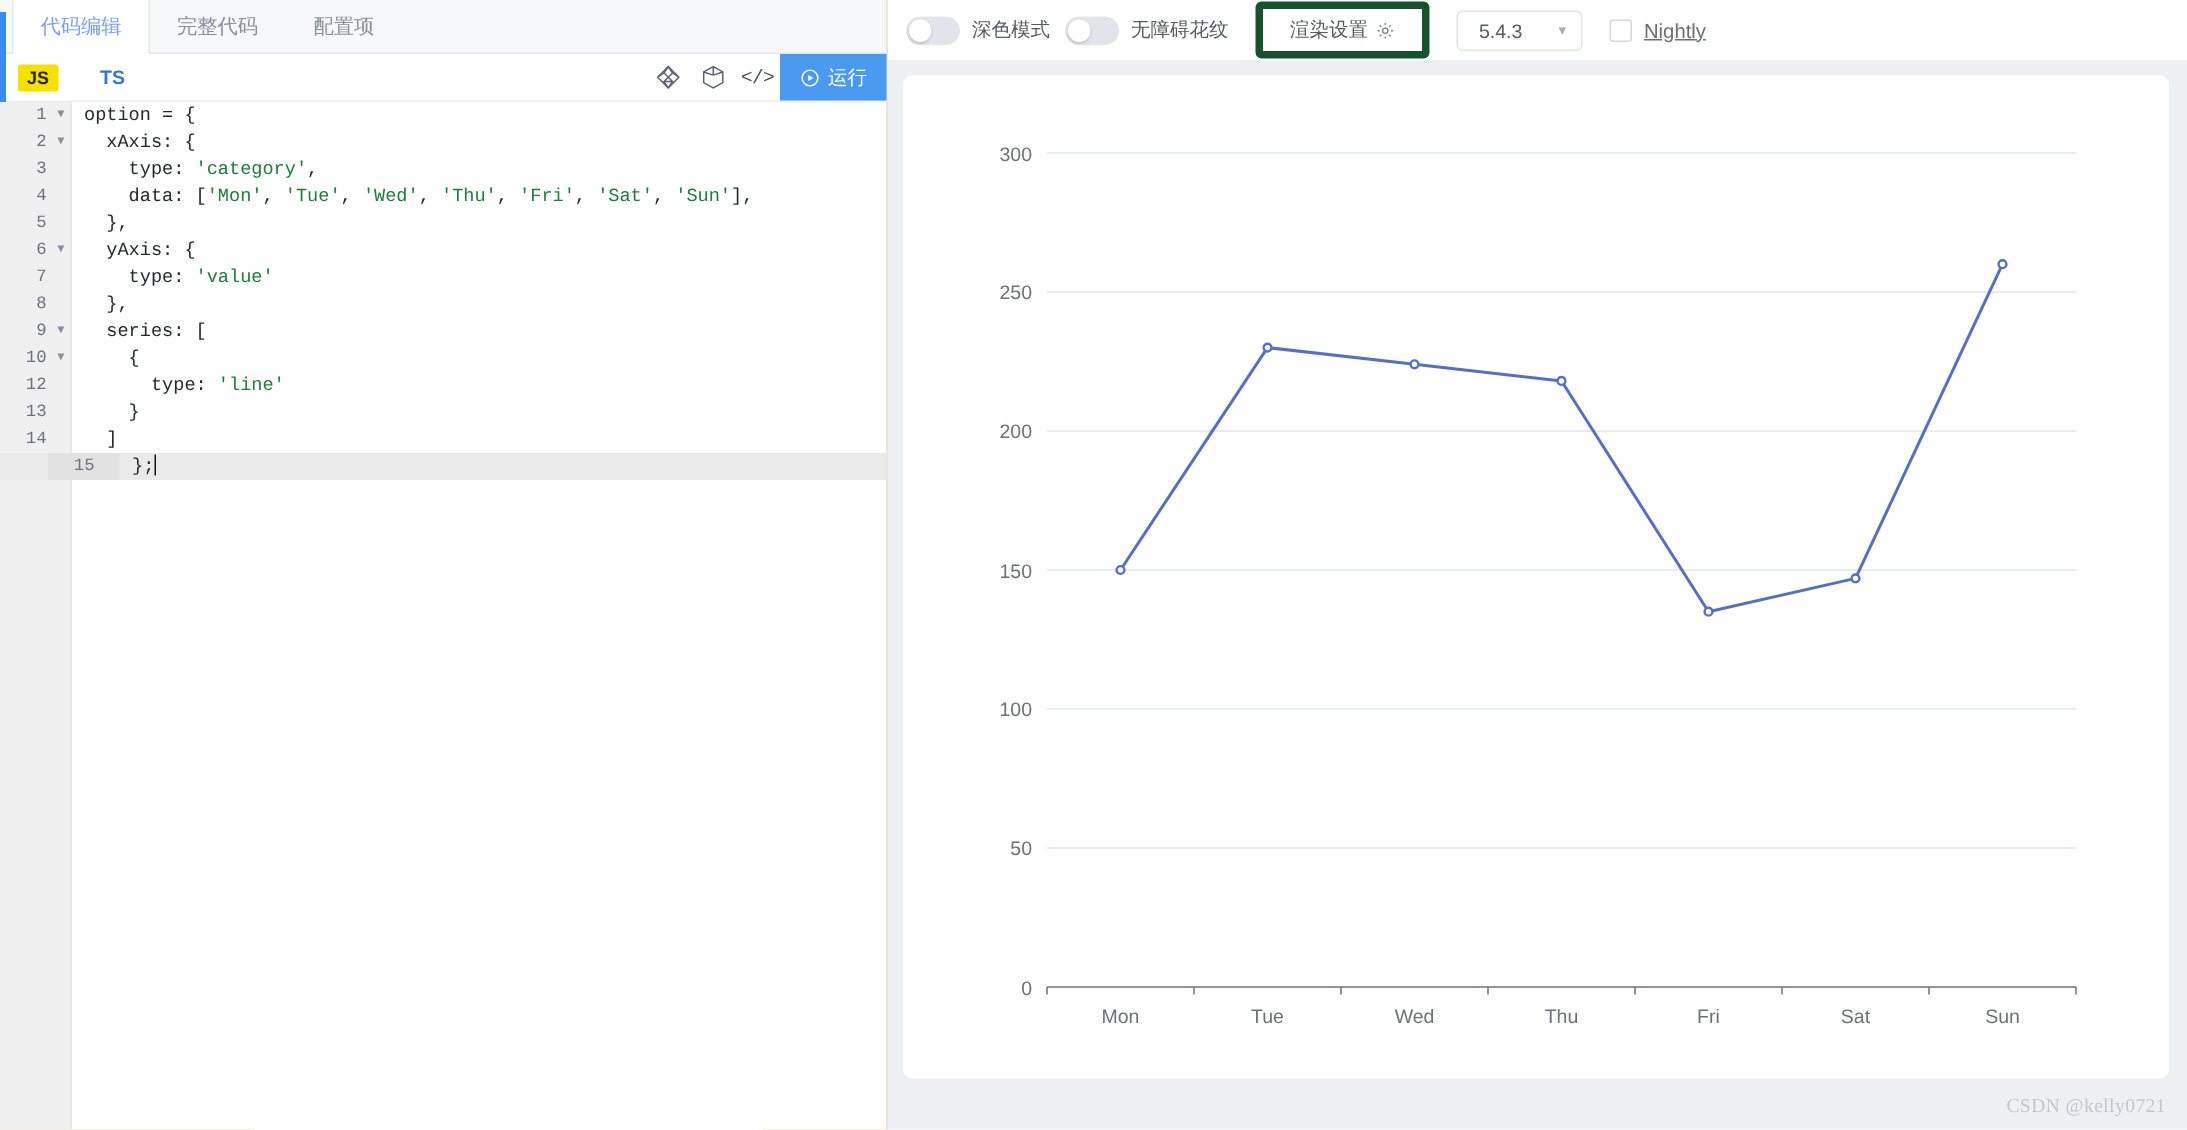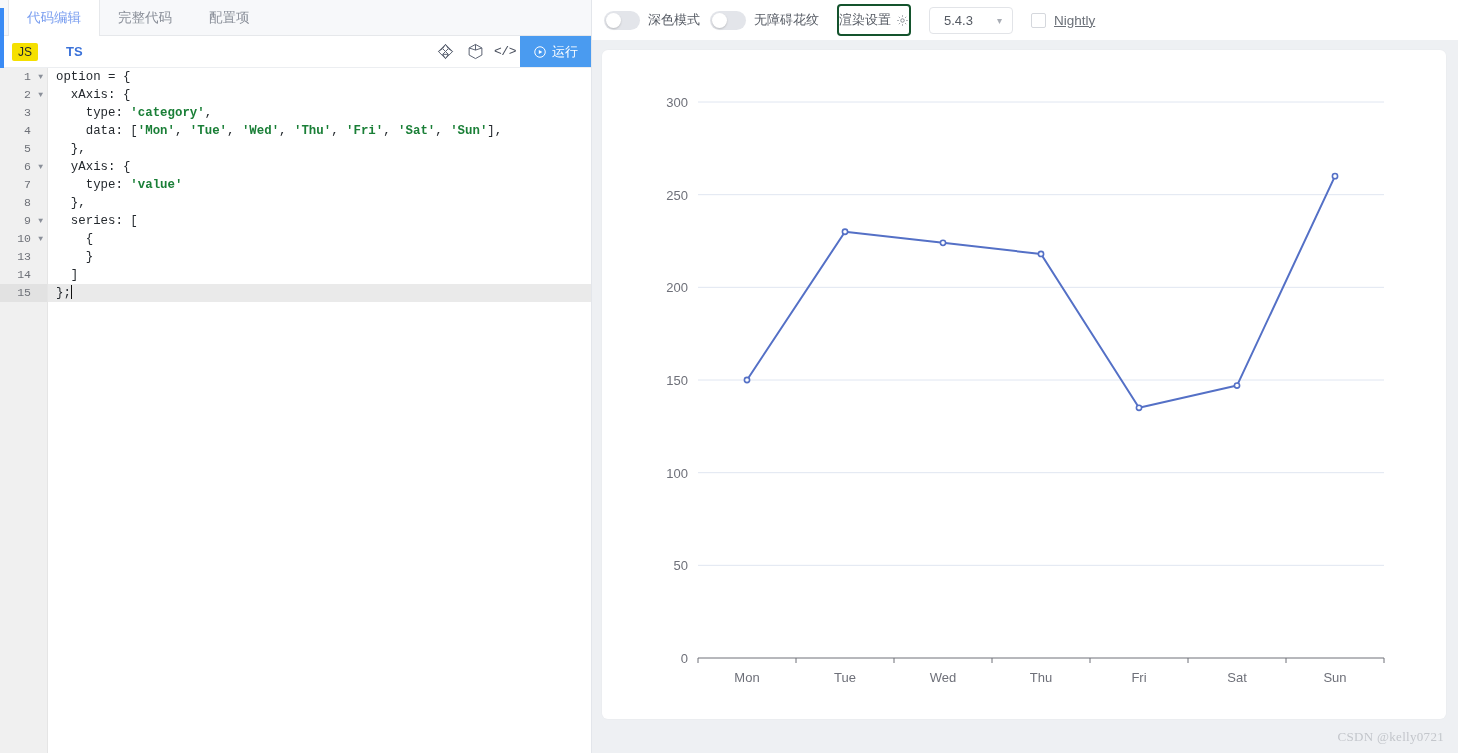--- a/index.html
+++ b/index.html
@@ -42,21 +42,21 @@
   }
 
   .editor-toolbar {
     height: 32px; background: #ffffff;
     border-bottom: 1px solid #eceef1;
     display: flex; align-items: stretch; padding-left: 12px;
   }
   .lang-badge {
     align-self: center;
     background: #f5e000; color: #24292e;
-    font-weight: normal; font-size: 12px;
+    font-weight: bold; font-size: 12px;
     padding: 3px 6px 3px 6px; border-radius: 2px;
     font-family: "Liberation Sans", sans-serif;
     line-height: 1; cursor: pointer;
   }
   .lang-ts {
     align-self: center; margin-left: 28px;
     color: #3b72d9; font-weight: bold; font-size: 13px; cursor: pointer;
   }
   .tb-spacer { flex: 1 1 auto; }
   .tb-icon {
@@ -83,28 +83,28 @@
   .code-row { display: flex; height: 18px; align-items: center; }
   .code-row.current { background: #eaeaea; }
   .gutter {
     width: 48px; min-width: 48px; background: #f0f0f0;
     color: #6e7178; font-size: 11.5px; text-align: right;
     padding-right: 4px; display: flex; justify-content: flex-end;
     align-items: center; gap: 3px; height: 18px;
     font-family: "Liberation Mono", monospace;
     border-right: 1px solid #e5e5e5;
   }
-  .code-row.current .gutter { background: #e2e2e2; }
+  .code-row.current .gutter { background: #e2e2e2; margin-left: 32px; }
   .fold { width: 9px; color: #8a8f99; font-size: 8px; line-height: 1; }
   .fold.empty { visibility: hidden; }
   .code-text {
     padding-left: 8px; white-space: pre; color: #24292e;
     flex: 1 1 auto; position: relative;
   }
-  .tok-str { color: #1a7f37; font-weight: bold; }
+  .tok-str { color: #1a7f37; }
   .tok-num { color: #1c4fd8; }
   .caret {
     display: inline-block; width: 1px; height: 14px;
     background: #111; vertical-align: -3px; margin-left: 0px;
   }
   .rows-wrap { position: relative; z-index: 1; }
   .gutter-tail {
     position: absolute; left: 0; top: 0; width: 48px; height: 100%;
     background: #f0f0f0; border-right: 1px solid #e5e5e5;
   }
@@ -125,22 +125,22 @@
   }
   .switch::after {
     content: ""; position: absolute; left: 2px; top: 2px;
     width: 15px; height: 15px; border-radius: 50%;
     background: #ffffff; box-shadow: 0 1px 2px rgba(0,0,0,.18);
   }
   .ctl-label {
     font-size: 13px; color: #555a63; margin: 0 10px 0 8px; white-space: nowrap;
   }
   .pill-btn {
-    border: 2px solid #14532d; border-radius: 4px; background: #fff;
-    font-size: 13px; color: #555a63; padding: 5px 0;
+    border: 5px solid #14532d; border-radius: 4px; background: #fff;
+    font-size: 13px; color: #555a63; padding: 5px 18px;
     display: flex; align-items: center; gap: 5px; cursor: pointer;
     margin-left: 8px;
   }
   .select-btn {
     border: 1px solid #e2e4e8; border-radius: 4px; background: #fff;
     font-size: 13px; color: #555a63; padding: 5px 10px 5px 14px;
     display: flex; align-items: center; gap: 16px; cursor: pointer;
     margin-left: 18px; min-width: 84px; justify-content: space-between;
   }
   .chev { color: #a9adb5; font-size: 10px; }
@@ -284,20 +284,27 @@
               <span class="fold">▼</span>
             </div>
             <div class="code-text">  series: [</div>
           </div>
           <div class="code-row">
             <div class="gutter">
               <span>10</span>
               <span class="fold">▼</span>
             </div>
             <div class="code-text">    {</div>
+          </div>
+          <div class="code-row">
+            <div class="gutter">
+              <span>12</span>
+              <span class="fold empty">▼</span>
+            </div>
+            <div class="code-text">      type: <span class="tok-str">'line'</span></div>
           </div>
           <div class="code-row">
             <div class="gutter">
               <span>13</span>
               <span class="fold empty">▼</span>
             </div>
             <div class="code-text">    }</div>
           </div>
           <div class="code-row">
             <div class="gutter">

